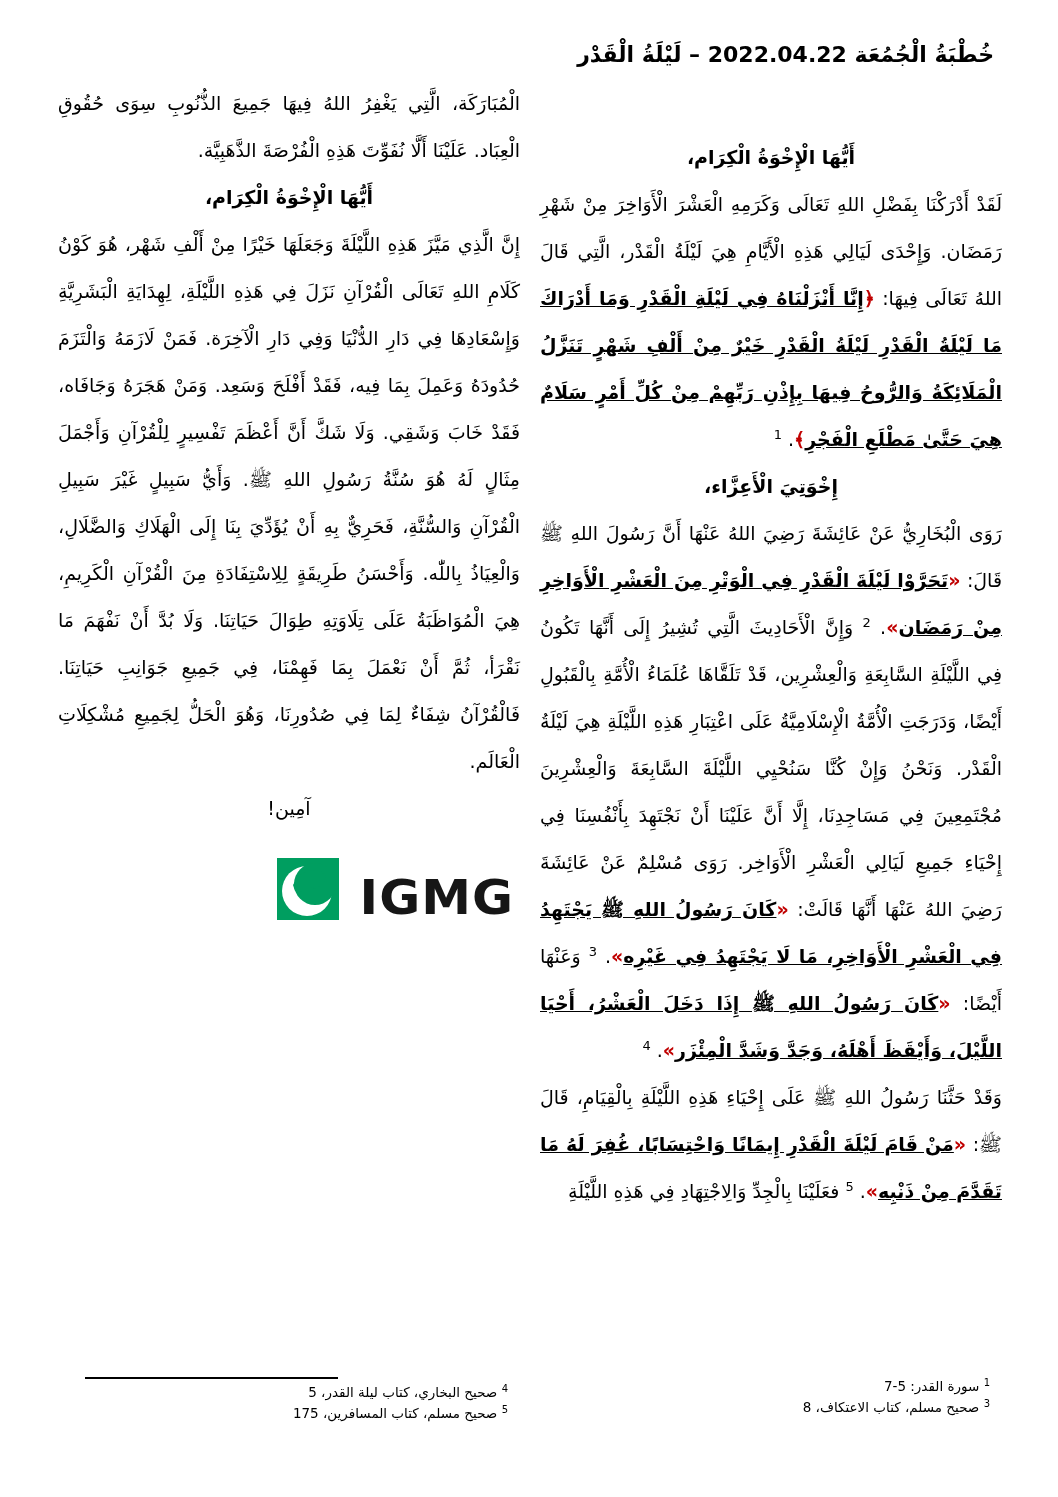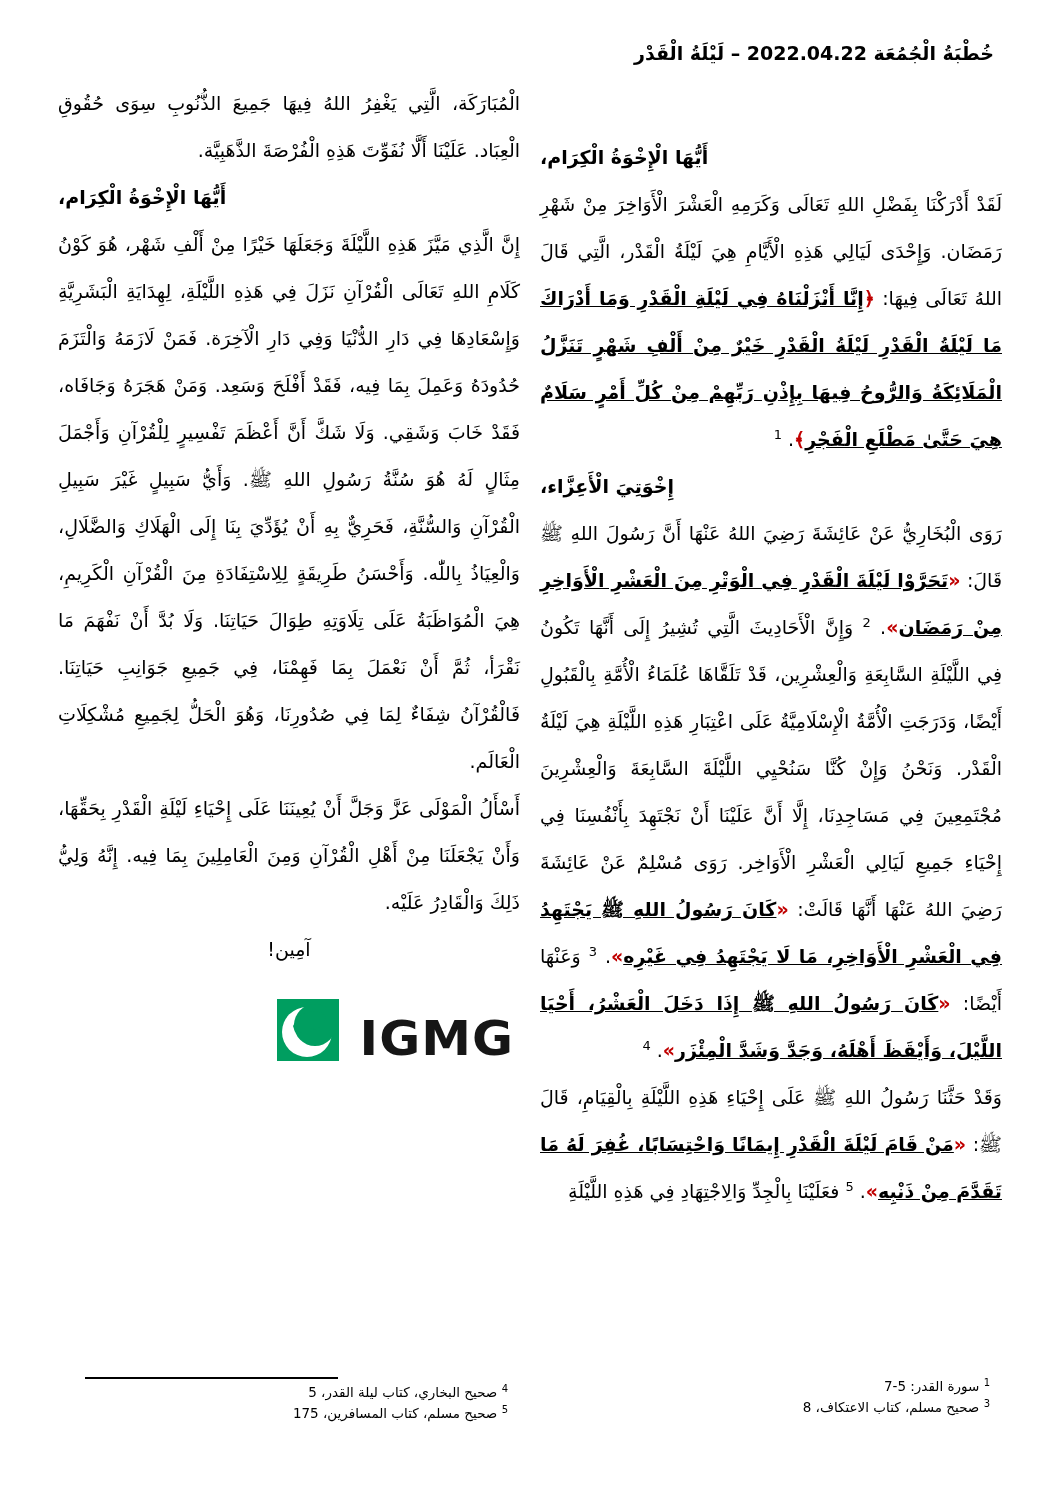--- a/index.html
+++ b/index.html
@@ -2,30 +2,30 @@
 <html lang="ar"><head>
 <meta charset="utf-8">
 <style>
   html,body{margin:0;padding:0;}
   body{
     width:1058px;height:1497px;position:relative;background:#ffffff;
     font-family:"DejaVu Sans", sans-serif;color:#000;overflow:hidden;
   }
   .header{
     position:absolute;top:42px;right:64px;
-    font-size:19px;font-weight:bold;direction:rtl;white-space:nowrap;
+    font-size:22px;font-weight:bold;direction:rtl;white-space:nowrap;
   }
   .col{
     position:absolute;width:462px;direction:rtl;text-align:justify;
     font-size:19px;line-height:47px;color:#000;
   }
   .col-first{top:134px;right:56px;}
   .col-second{top:80px;left:58px;}
   .col p{margin:0;}
-  .heading{font-weight:bold;text-align:left;}
+  .heading{font-weight:bold;text-align:center;}
   .mt-a{margin-top:36px;}
   .mt-b{margin-top:51px;}
   .mt-c{margin-top:27px;}
   .amin{text-align:center;}
   .q{color:#C00000;font-weight:bold;}
   .b{font-weight:bold;text-decoration:underline;}
   sup.ref{font-size:13px;line-height:0;vertical-align:super;}
   .logo{
     margin-top:26px;margin-right:6px;display:flex;direction:ltr;
     align-items:center;gap:21px;width:max-content;
@@ -52,21 +52,20 @@
     <p class="para"><span>لَقَدْ أَدْرَكْنَا بِفَضْلِ اللهِ تَعَالَى وَكَرَمِهِ الْعَشْرَ الْأَوَاخِرَ مِنْ شَهْرِ رَمَضَان. وَإِحْدَى لَيَالِي هَذِهِ الْأَيَّامِ هِيَ لَيْلَةُ الْقَدْر، الَّتِي قَالَ اللهُ تَعَالَى فِيهَا: </span><span class="q">﴿</span><span class="b">إِنَّا أَنْزَلْنَاهُ فِي لَيْلَةِ الْقَدْرِ وَمَا أَدْرَاكَ مَا لَيْلَةُ الْقَدْرِ لَيْلَةُ الْقَدْرِ خَيْرٌ مِنْ أَلْفِ شَهْرٍ تَنَزَّلُ الْمَلَائِكَةُ وَالرُّوحُ فِيهَا بِإِذْنِ رَبِّهِمْ مِنْ كُلِّ أَمْرٍ سَلَامٌ هِيَ حَتَّىٰ مَطْلَعِ الْفَجْرِ</span><span class="q">﴾</span><span>. </span><sup class="ref">1</sup></p>
     <p class="heading mt-a">إِخْوَتِيَ الْأَعِزَّاء،</p>
     <p class="para"><span>رَوَى الْبُخَارِيُّ عَنْ عَائِشَةَ رَضِيَ اللهُ عَنْهَا أَنَّ رَسُولَ اللهِ ﷺ قَالَ: </span><span class="q">«</span><span class="b">تَحَرَّوْا لَيْلَةَ الْقَدْرِ فِي الْوَتْرِ مِنَ الْعَشْرِ الْأَوَاخِرِ مِنْ رَمَضَان</span><span class="q">»</span><span>. </span><sup class="ref">2</sup><span> وَإِنَّ الْأَحَادِيثَ الَّتِي تُشِيرُ إِلَى أَنَّهَا تَكُونُ فِي اللَّيْلَةِ السَّابِعَةِ وَالْعِشْرِين، قَدْ تَلَقَّاهَا عُلَمَاءُ الْأُمَّةِ بِالْقَبُولِ أَيْضًا، وَدَرَجَتِ الْأُمَّةُ الْإِسْلَامِيَّةُ عَلَى اعْتِبَارِ هَذِهِ اللَّيْلَةِ هِيَ لَيْلَةُ الْقَدْر. وَنَحْنُ وَإِنْ كُنَّا سَنُحْيِي اللَّيْلَةَ السَّابِعَةَ وَالْعِشْرِينَ مُجْتَمِعِينَ فِي مَسَاجِدِنَا، إِلَّا أَنَّ عَلَيْنَا أَنْ نَجْتَهِدَ بِأَنْفُسِنَا فِي إِحْيَاءِ جَمِيعِ لَيَالِي الْعَشْرِ الْأَوَاخِر. رَوَى مُسْلِمٌ عَنْ عَائِشَةَ رَضِيَ اللهُ عَنْهَا أَنَّهَا قَالَتْ: </span><span class="q">«</span><span class="b">كَانَ رَسُولُ اللهِ ﷺ يَجْتَهِدُ فِي الْعَشْرِ الْأَوَاخِرِ، مَا لَا يَجْتَهِدُ فِي غَيْرِه</span><span class="q">»</span><span>. </span><sup class="ref">3</sup><span> وَعَنْهَا أَيْضًا: </span><span class="q">«</span><span class="b">كَانَ رَسُولُ اللهِ ﷺ إِذَا دَخَلَ الْعَشْرُ، أَحْيَا اللَّيْلَ، وَأَيْقَظَ أَهْلَهُ، وَجَدَّ وَشَدَّ الْمِئْزَر</span><span class="q">»</span><span>. </span><sup class="ref">4</sup></p>
     <p class="para"><span>وَقَدْ حَثَّنَا رَسُولُ اللهِ ﷺ عَلَى إِحْيَاءِ هَذِهِ اللَّيْلَةِ بِالْقِيَامِ، قَالَ ﷺ: </span><span class="q">«</span><span class="b">مَنْ قَامَ لَيْلَةَ الْقَدْرِ إِيمَانًا وَاحْتِسَابًا، غُفِرَ لَهُ مَا تَقَدَّمَ مِنْ ذَنْبِه</span><span class="q">»</span><span>. </span><sup class="ref">5</sup><span> فعَلَيْنَا بِالْجِدِّ وَالِاجْتِهَادِ فِي هَذِهِ اللَّيْلَةِ</span></p>
   </div>
 
   <div class="col col-second">
     <p class="para">الْمُبَارَكَة، الَّتِي يَغْفِرُ اللهُ فِيهَا جَمِيعَ الذُّنُوبِ سِوَى حُقُوقِ الْعِبَاد. عَلَيْنَا أَلَّا نُفَوِّتَ هَذِهِ الْفُرْصَةَ الذَّهَبِيَّة.</p>
     <p class="heading mt-b">أَيُّهَا الْإِخْوَةُ الْكِرَام،</p>
     <p class="para">إِنَّ الَّذِي مَيَّزَ هَذِهِ اللَّيْلَةَ وَجَعَلَهَا خَيْرًا مِنْ أَلْفِ شَهْر، هُوَ كَوْنُ كَلَامِ اللهِ تَعَالَى الْقُرْآنِ نَزَلَ فِي هَذِهِ اللَّيْلَةِ، لِهِدَايَةِ الْبَشَرِيَّةِ وَإِسْعَادِهَا فِي دَارِ الدُّنْيَا وَفِي دَارِ الْآخِرَة. فَمَنْ لَازَمَهُ وَالْتَزَمَ حُدُودَهُ وَعَمِلَ بِمَا فِيه، فَقَدْ أَفْلَحَ وَسَعِد. وَمَنْ هَجَرَهُ وَجَافَاه، فَقَدْ خَابَ وَشَقِي. وَلَا شَكَّ أَنَّ أَعْظَمَ تَفْسِيرٍ لِلْقُرْآنِ وَأَجْمَلَ مِثَالٍ لَهُ هُوَ سُنَّةُ رَسُولِ اللهِ ﷺ. وَأَيُّ سَبِيلٍ غَيْرَ سَبِيلِ الْقُرْآنِ وَالسُّنَّةِ، فَحَرِيٌّ بِهِ أَنْ يُؤَدِّيَ بِنَا إِلَى الْهَلَاكِ وَالضَّلَالِ، وَالْعِيَاذُ بِاللّٰه. وَأَحْسَنُ طَرِيقَةٍ لِلِاسْتِفَادَةِ مِنَ الْقُرْآنِ الْكَرِيمِ، هِيَ الْمُوَاظَبَةُ عَلَى تِلَاوَتِهِ طِوَالَ حَيَاتِنَا. وَلَا بُدَّ أَنْ نَفْهَمَ مَا نَقْرَأ، ثُمَّ أَنْ نَعْمَلَ بِمَا فَهِمْنَا، فِي جَمِيعِ جَوَانِبِ حَيَاتِنَا. فَالْقُرْآنُ شِفَاءٌ لِمَا فِي صُدُورِنَا، وَهُوَ الْحَلُّ لِجَمِيعِ مُشْكِلَاتِ الْعَالَم.</p>
-    <p class="para mt-c">أَسْأَلُ الْمَوْلَى عَزَّ وَجَلَّ أَنْ يُعِينَنَا عَلَى إِحْيَاءِ لَيْلَةِ الْقَدْرِ بِحَقِّهَا، وَأَنْ يَجْعَلَنَا مِنْ أَهْلِ الْقُرْآنِ وَمِنَ الْعَامِلِينَ بِمَا فِيه. إِنَّهُ وَلِيُّ ذَلِكَ وَالْقَادِرُ عَلَيْه.</p>
     <p class="para amin">آمِين!</p>
 
     <div class="logo">
       <span>
         <svg width="62" height="62" viewBox="0 0 62 62" xmlns="http://www.w3.org/2000/svg">
           <rect width="62" height="62" fill="#009E60"></rect>
           <circle cx="30" cy="33" r="25" fill="#ffffff"></circle>
           <circle cx="38" cy="26" r="21" fill="#009E60"></circle>
           <path d="M16,27 L21,18 L30,13 L41,12 L49,17 L47,25 L39,31 L31,28 L25,34 L18,33 Z" fill="#009E60"></path>
         </svg>

